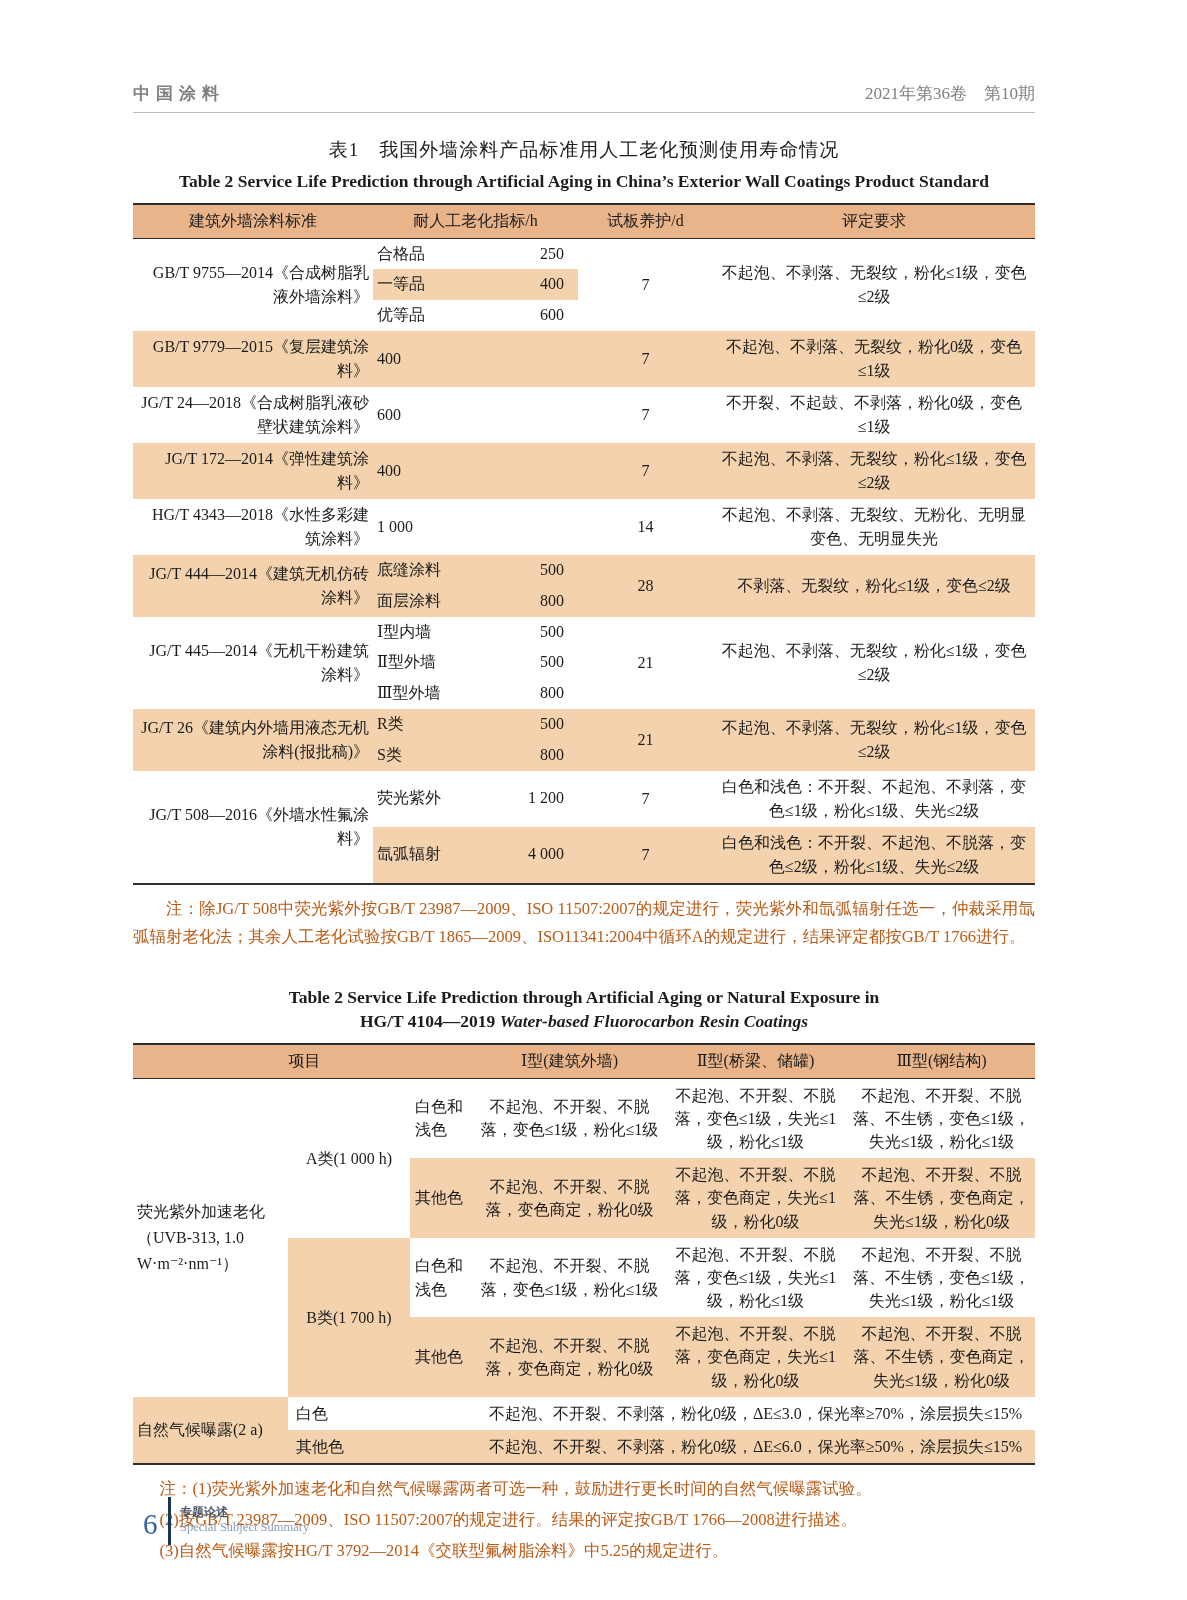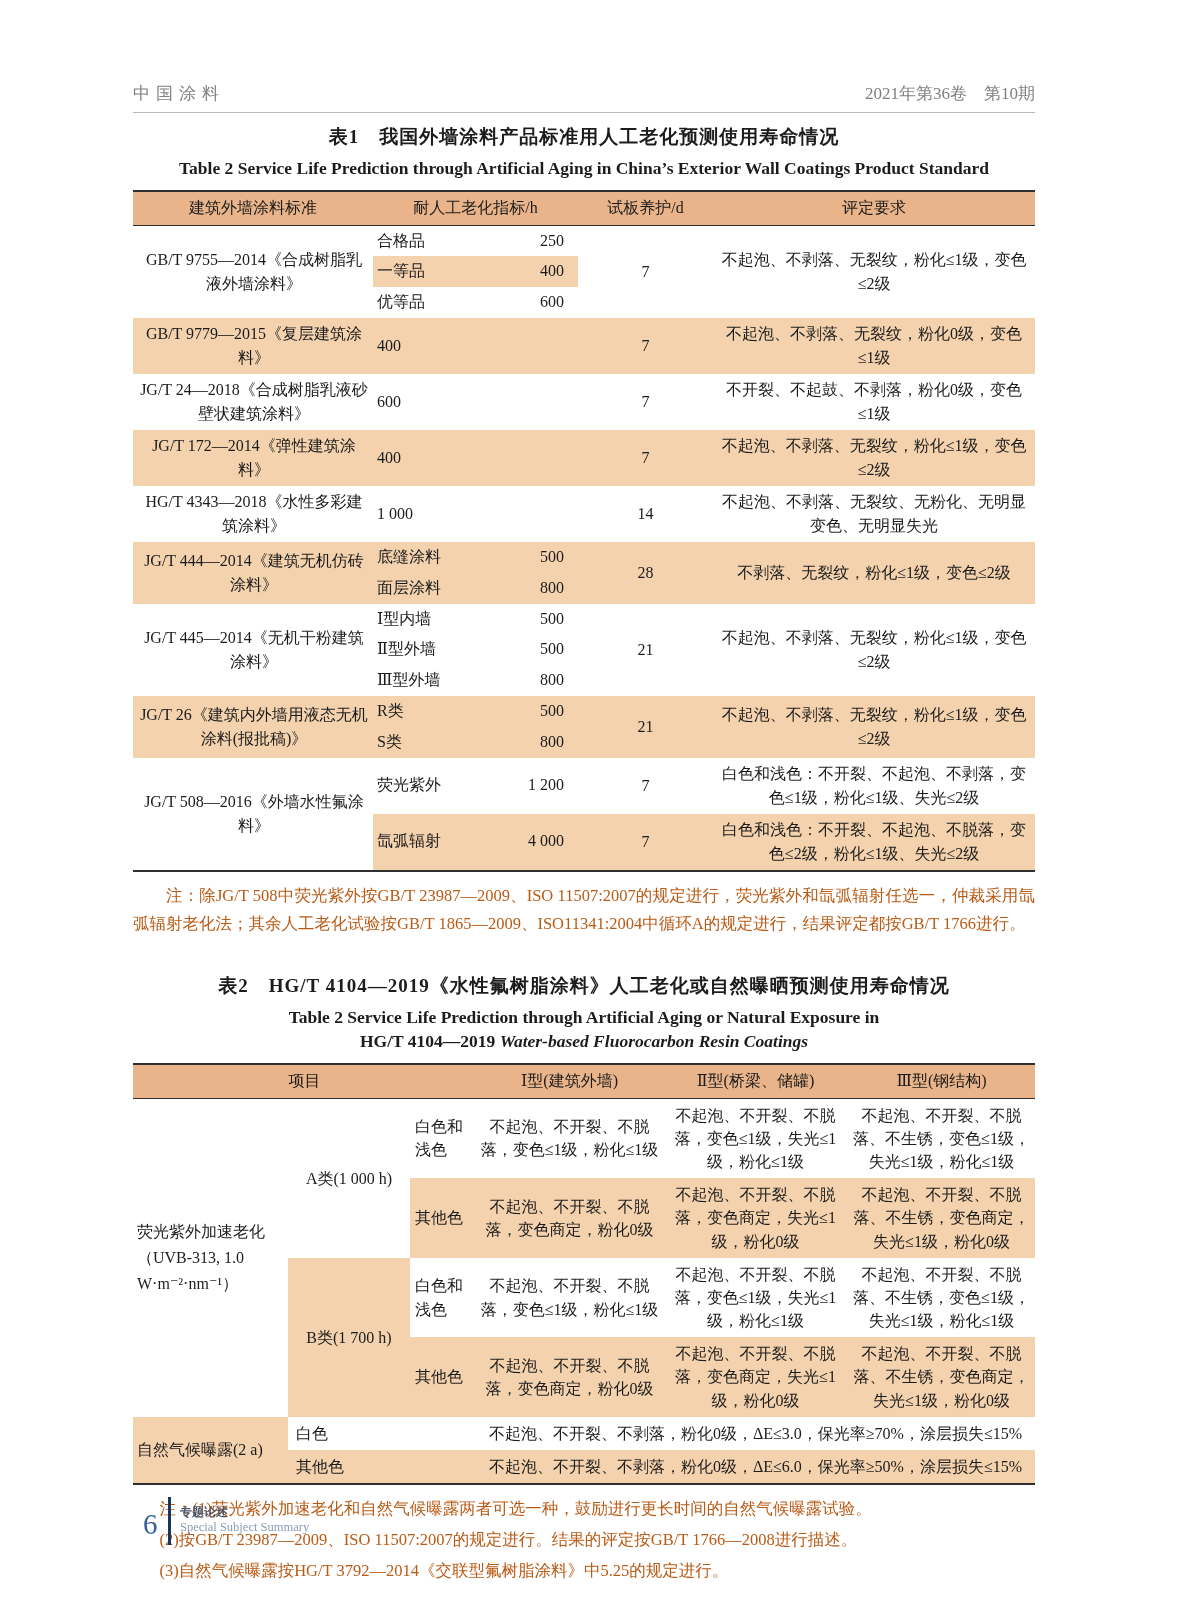--- a/index.html
+++ b/index.html
@@ -13,40 +13,40 @@
   }
   .content { position:absolute; left:133px; top:0; width:902px; }
 
   
   .page-header {
     display:flex; justify-content:space-between; align-items:flex-end;
     padding-top:82px; padding-bottom:7px;
     border-bottom:1px solid #b9b9b9;
     color:var(--page-header-text); font-size:17px;
   }
-  .journal-name { letter-spacing:6px; }
-
-  
-  .tbl-title-cn { text-align:center; font-weight:bold; font-size:19px; margin-top:11px; letter-spacing:1px; }
+  .journal-name { letter-spacing:6px;font-weight:bold; }
+
+  
+  .tbl-title-cn { text-align:center; font-weight:normal; font-size:19px; margin-top:24px; letter-spacing:1px; }
   .tbl-title-en { text-align:center; font-weight:bold; font-size:17.5px; margin-top:7px; line-height:1.35; }
   .tbl-title-en .it { font-style:italic; }
 
   
   table { border-collapse:collapse; width:902px; table-layout:fixed; font-size:16px; margin-top:9px; }
   table { border-top:2px solid var(--table-border); border-bottom:2px solid var(--table-border); }
   thead th {
     background:var(--table-header-band);
     font-weight:normal; text-align:center;
     padding:6px 2px; border-bottom:1.5px solid var(--table-border);
   }
   td { vertical-align:middle; padding:2px 4px; line-height:1.45; }
   .hl, tr.hl > td { background:var(--row-highlight); }
 
   
-  .t1 .std { text-align:center; padding:4px 4px 4px 6px; line-height:1.5; }
+  .t1 .std { text-align:right; padding:4px 4px 4px 6px; line-height:1.5; }
   .t1 .gl  { text-align:left; padding:3px 2px 3px 4px; line-height:1.55; }
   .t1 .gv  { text-align:right; padding:3px 14px 3px 2px; line-height:1.55; }
   .t1 .single { text-align:left; padding-left:4px; }
   .t1 .cur { text-align:center; }
   .t1 .req { text-align:center; padding:4px 6px; line-height:1.5; }
 
   
   .t2 td { text-align:center; padding:5px 4px; line-height:1.45; }
   .t2 .grp { text-align:left; padding-left:4px; padding-right:2px; line-height:1.6; }
   .t2 .cls { text-align:center; padding-left:0; padding-right:0; }
@@ -197,21 +197,20 @@
           <td class="gv hl">4 000</td>
           <td class="cur hl">7</td>
           <td class="req hl">白色和浅色：不开裂、不起泡、不脱落，变色≤2级，粉化≤1级、失光≤2级</td>
         </tr>
       </tbody>
     </table>
 
     <div class="note">注：除JG/T 508中荧光紫外按GB/T 23987—2009、ISO 11507:2007的规定进行，荧光紫外和氙弧辐射任选一，仲裁采用氙弧辐射老化法；其余人工老化试验按GB/T 1865—2009、ISO11341:2004中循环A的规定进行，结果评定都按GB/T 1766进行。</div>
 
     <div class="t2-block">
-      <div class="tbl-title-cn">表2　HG/T 4104—2019《水性氟树脂涂料》人工老化或自然曝晒预测使用寿命情况</div>
       <div class="tbl-title-en">
         <div>Table 2  Service Life Prediction through Artificial Aging or Natural Exposure in</div>
         <div><span>HG/T 4104—2019 </span><span class="it">Water-based Fluorocarbon Resin Coatings</span></div>
       </div>
 
       <table class="t2">
         <colgroup>
             <col style="width:155px">
             <col style="width:122px">
             <col style="width:66px">

